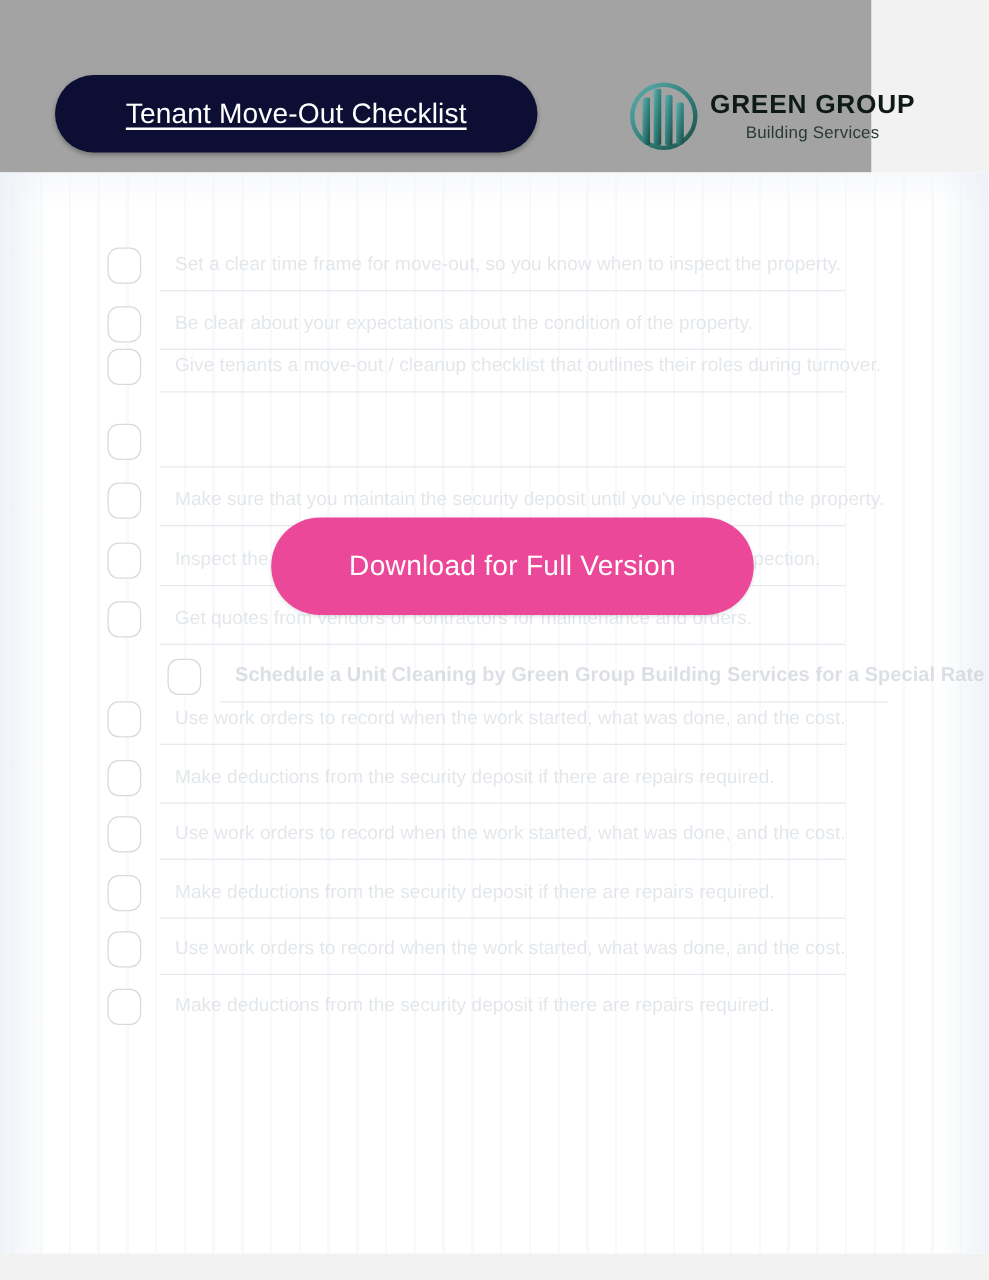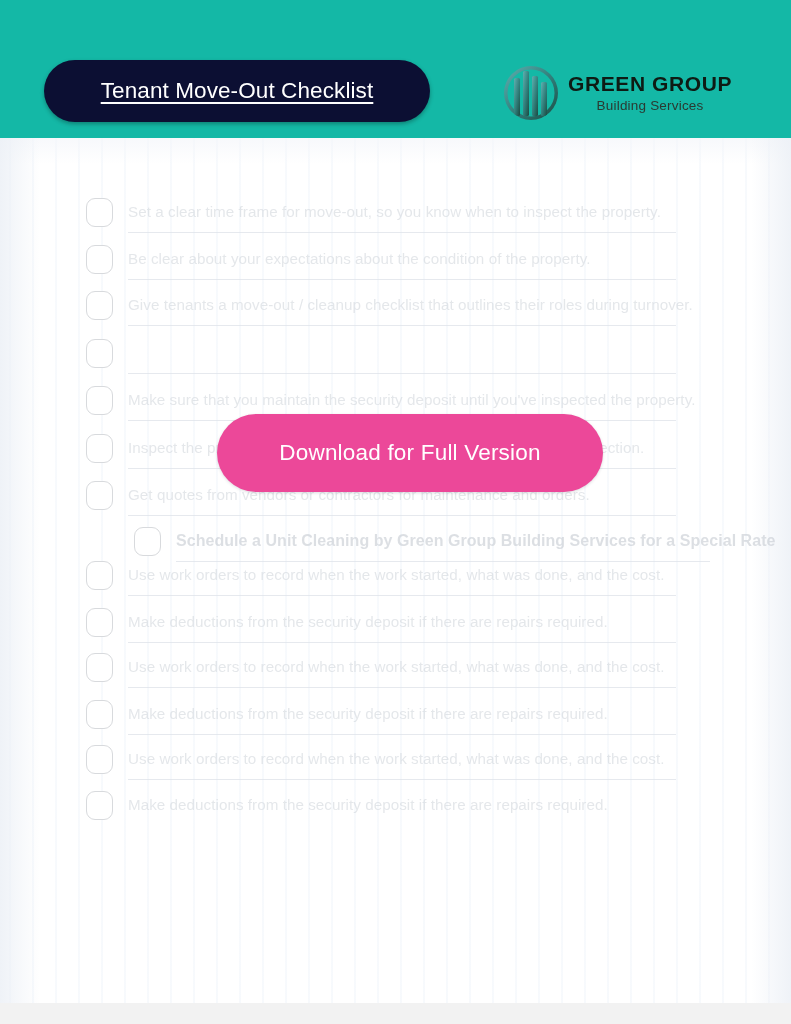--- a/index.html
+++ b/index.html
@@ -17,23 +17,23 @@
     position: relative;
     width: 791px;
     height: 1024px;
     background: #f2f2f2;
   }
 
   
   .header-band {
     position: absolute;
     left: 0; top: 0;
-    width: 791px;
+    width: 697px;
     height: 138px;
-    background: #14b8a6;
+    background: #a3a3a3;
   }
 
   .title-pill {
     position: absolute;
     left: 44px;
     top: 60px;
     width: 386px;
     height: 62px;
     background: #0c0f33;
     border-radius: 31px;
@@ -167,20 +167,21 @@
     align-items: center;
   }
 
   .row-label {
     font-size: 15.2px;
     line-height: 1.2;
     color: #cfd4da;
     opacity: 0.55;
     white-space: nowrap;
     letter-spacing: 0.05px;
+    margin-left: 12px;
   }
   .row.indented .row-label {
     font-weight: 700;
     font-size: 16px;
     color: #c6cbd2;
     opacity: 0.6;
   }
 
   .row-rule {
     position: absolute;
@@ -278,21 +279,21 @@
             <div class="row-rule"></div>
           </div>
         </div>
         <div class="row" style="top: 101px; justify-content: flex-end;">
           <div class="checkbox"></div>
           <div class="row-body">
             <span class="row-label">Be clear about your expectations about the condition of the property.</span>
             <div class="row-rule"></div>
           </div>
         </div>
-        <div class="row" style="top: 147px;">
+        <div class="row" style="top: 135px;">
           <div class="checkbox"></div>
           <div class="row-body">
             <span class="row-label">Give tenants a move-out / cleanup checklist that outlines their roles during turnover.</span>
             <div class="row-rule"></div>
           </div>
         </div>
         <div class="row" style="top: 195px;">
           <div class="checkbox"></div>
           <div class="row-body">
             <div class="row-rule"></div>

